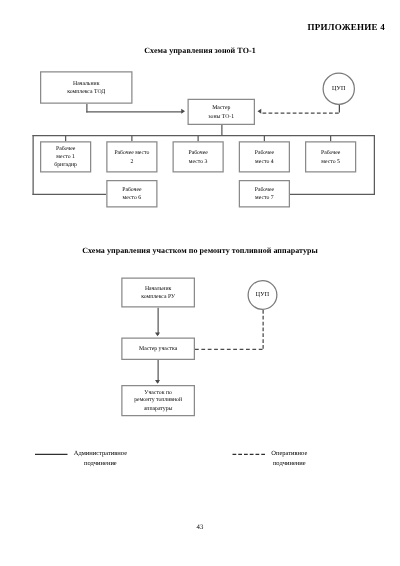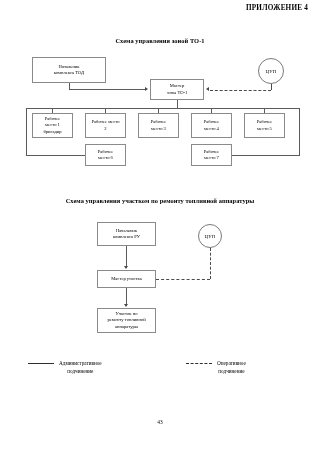--- a/index.html
+++ b/index.html
@@ -19,21 +19,21 @@
   .page {
     position: absolute;
     inset: 0;
     width: 320px;
     height: 453px;
   }
 
   
   .appendix-header {
     position: absolute;
-    top: 4px;
+    top: 18px;
     right: 12px;
     font-size: 7.2px;
     font-weight: bold;
     letter-spacing: 0.2px;
     white-space: nowrap;
     margin-left: 16px;
   }
 
   
   .section-title {

